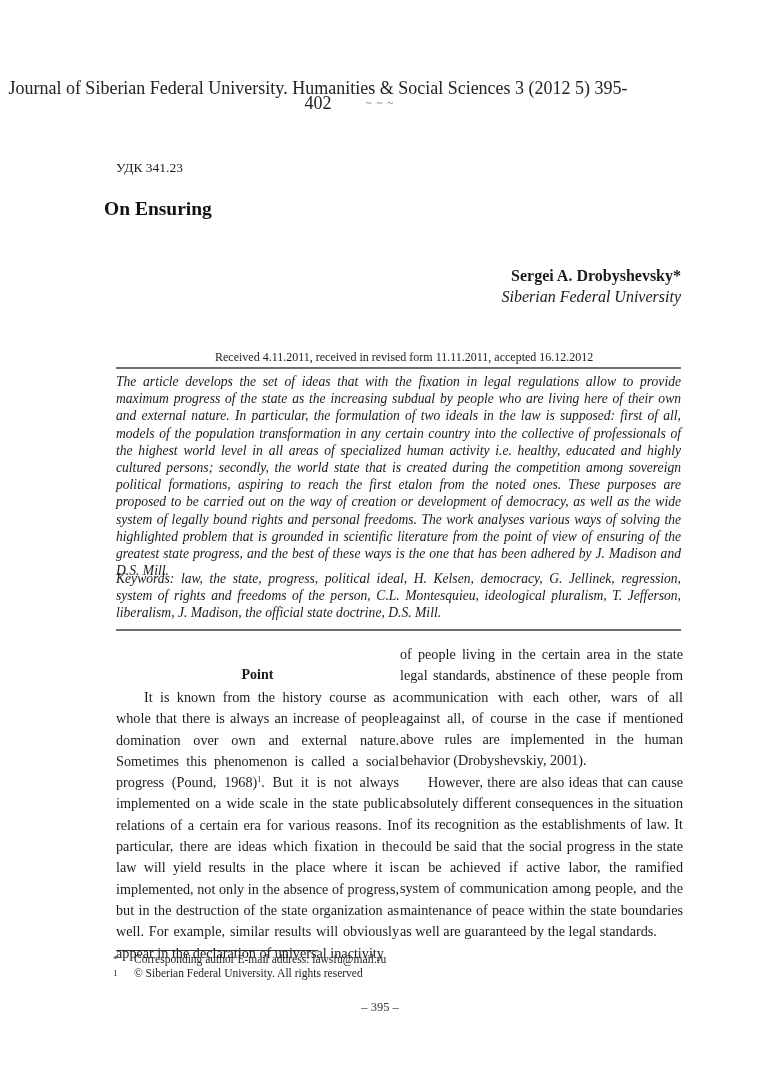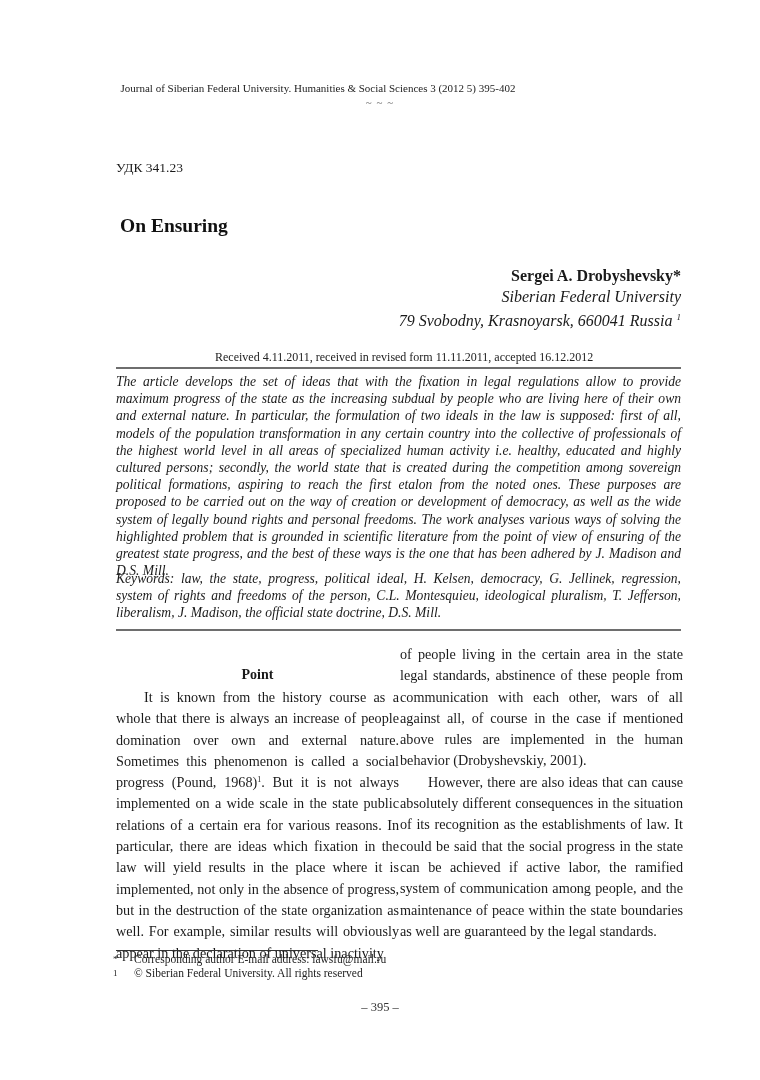--- a/index.html
+++ b/index.html
@@ -4,34 +4,34 @@
   <style>
     html, body { margin: 0; padding: 0; background: #ffffff; }
     body {
       width: 760px; height: 1080px; position: relative; overflow: hidden;
       font-family: "Liberation Serif", "DejaVu Serif", serif;
       color: #1a1a1a;
     }
     .abs { position: absolute; }
     .running-head {
       left: 0; width: 636px; top: 81px; text-align: center;
-      font-size: 11px; line-height: 15px; color: #222;
+      font-size: 18px; line-height: 15px; color: #222;
     }
     .tilde {
       left: 0; width: 760px; top: 96px; text-align: center;
       font-size: 11px; line-height: 12px; color: #666; letter-spacing: 1px;
     }
     .udk { left: 116px; top: 160px; font-size: 13.5px; line-height: 16px; }
     .title {
-      left: 120px; top: 194px; font-size: 19.5px; font-weight: bold;
-      line-height: 29px; color: #111; margin-top: 17px;
+      left: 104px; top: 194px; font-size: 19.5px; font-weight: bold;
+      line-height: 29px; color: #111;
     }
     .author-block { right: 79px; top: 265px; text-align: right; font-size: 16px; line-height: 21px; }
     .author-name { font-weight: bold; }
-    .affil { font-style: italic; }
+    .affil { font-style: italic; text-align: center; }
     .addr { font-style: italic; }
     .addr sup { font-size: 9px; vertical-align: 6px; }
     .received {
       left: 215px; top: 350px; font-size: 12px; line-height: 14px; color: #222;
     }
     .rule { left: 116px; width: 565px; height: 2px; background: #6e6e6e; }
     .rule-top { top: 367px; }
     .rule-bottom { top: 629px; }
     .abstract {
       left: 116px; width: 565px; top: 373px;
@@ -64,21 +64,20 @@
 
 <div class="abs udk">УДК 341.23</div>
 
 <div class="abs title">
   <div>On Ensuring</div>
 </div>
 
 <div class="abs author-block">
   <div class="author-name">Sergei A. Drobyshevsky*</div>
   <div class="affil">Siberian Federal University</div>
-  <div class="addr"><span>79 Svobodny, Krasnoyarsk, 660041 Russia</span> <sup>1</sup></div>
 </div>
 
 <div class="abs received">Received 4.11.2011, received in revised form 11.11.2011, accepted 16.12.2012</div>
 
 <div class="abs rule rule-top"></div>
 <div class="abs abstract">The article develops the set of ideas that with the fixation in legal regulations allow to provide maximum progress of the state as the increasing subdual by people who are living here of their own and external nature. In particular, the formulation of two ideals in the law is supposed: first of all, models of the population transformation in any certain country into the collective of professionals of the highest world level in all areas of specialized human activity i.e. healthy, educated and highly cultured persons; secondly, the world state that is created during the competition among sovereign political formations, aspiring to reach the first etalon from the noted ones. These purposes are proposed to be carried out on the way of creation or development of democracy, as well as the wide system of legally bound rights and personal freedoms. The work analyses various ways of solving the highlighted problem that is grounded in scientific literature from the point of view of ensuring of the greatest state progress, and the best of these ways is the one that has been adhered by J. Madison and D.S. Mill.</div>
 <div class="abs keywords">Keywords: law, the state, progress, political ideal, H. Kelsen, democracy, G. Jellinek, regression, system of rights and freedoms of the person, C.L. Montesquieu, ideological pluralism, T. Jefferson, liberalism, J. Madison, the official state doctrine, D.S. Mill.</div>
 <div class="abs rule rule-bottom"></div>
 
 <div class="abs col col-left">

